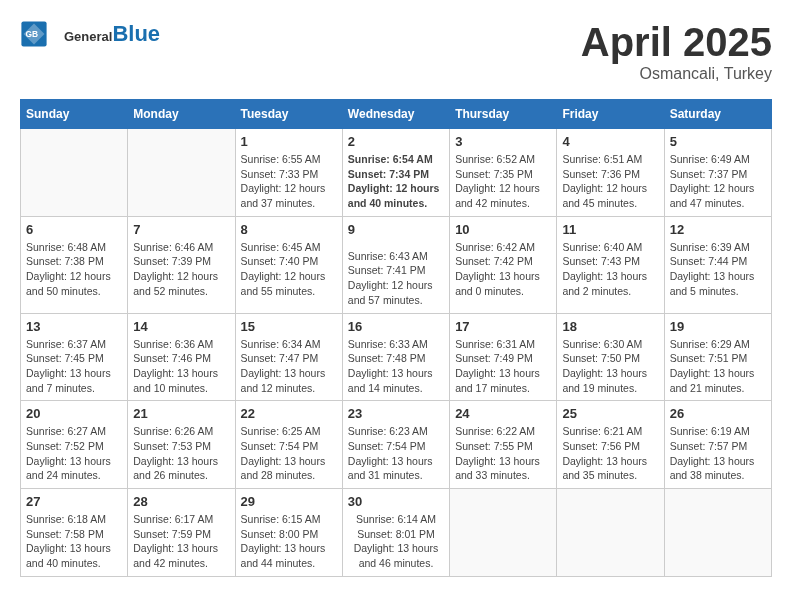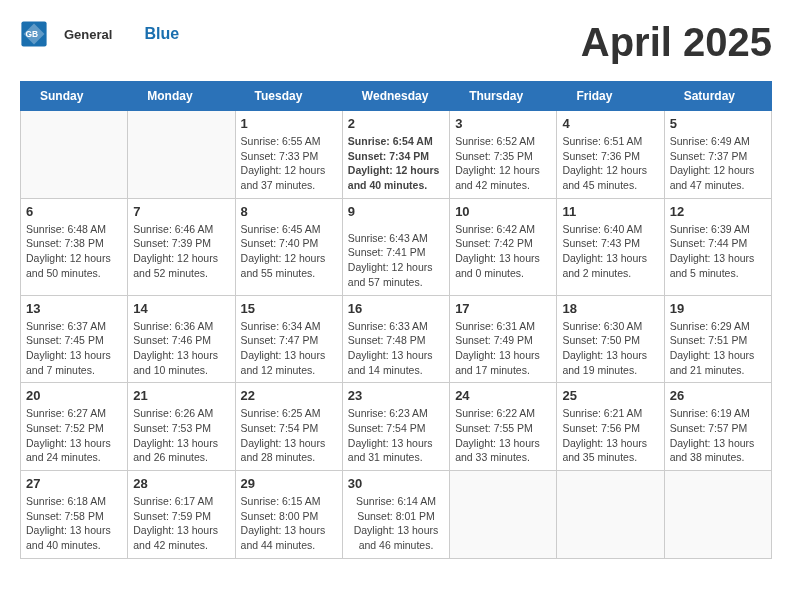--- a/index.html
+++ b/index.html
@@ -38,21 +38,21 @@
       color: #555;
     }
     .calendar {
       width: 100%;
       border-collapse: collapse;
       font-size: 11px;
     }
     .calendar th {
       background-color: #2b72b8;
       color: #fff;
-      padding: 7px 19px;
+      padding: 7px 5px;
       text-align: left;
       font-size: 12px;
       font-weight: bold;
       border: 1px solid #2b72b8;
     }
     .calendar td {
       border: 1px solid #ccc;
       vertical-align: top;
       padding: 5px;
       width: 107px;
@@ -79,25 +79,26 @@
 <body>
 
 <div class="header">
   <div class="logo">
     <svg class="logo-icon" viewBox="0 0 40 40">
       <rect x="2" y="2" width="36" height="36" rx="3" fill="#1a6faf"></rect>
       <polygon points="20,5 35,20 20,35 5,20" fill="white" opacity="0.3"></polygon>
       <text x="8" y="24" font-size="12" font-weight="bold" fill="white">GB</text>
     </svg>
     <div>
-      <span style="font-size:13px;font-weight:bold;color:#333;">General</span><span style="font-size:16px;font-weight:bold;color:#1a6faf;margin-left:32px;">Blue</span>
+      <span style="font-size:13px;font-weight:bold;color:#333;">General</span><span style="font-size:22px;font-weight:bold;color:#1a6faf;">Blue</span>
     </div>
   </div>
   <div class="title-block">
     <div class="title-month">April 2025</div>
+    <div class="title-location">Osmancali, Turkey</div>
   </div>
 </div>
 
 <table class="calendar">
   <thead>
     <tr>
       <th>Sunday</th>
       <th>Monday</th>
       <th>Tuesday</th>
       <th>Wednesday</th>

